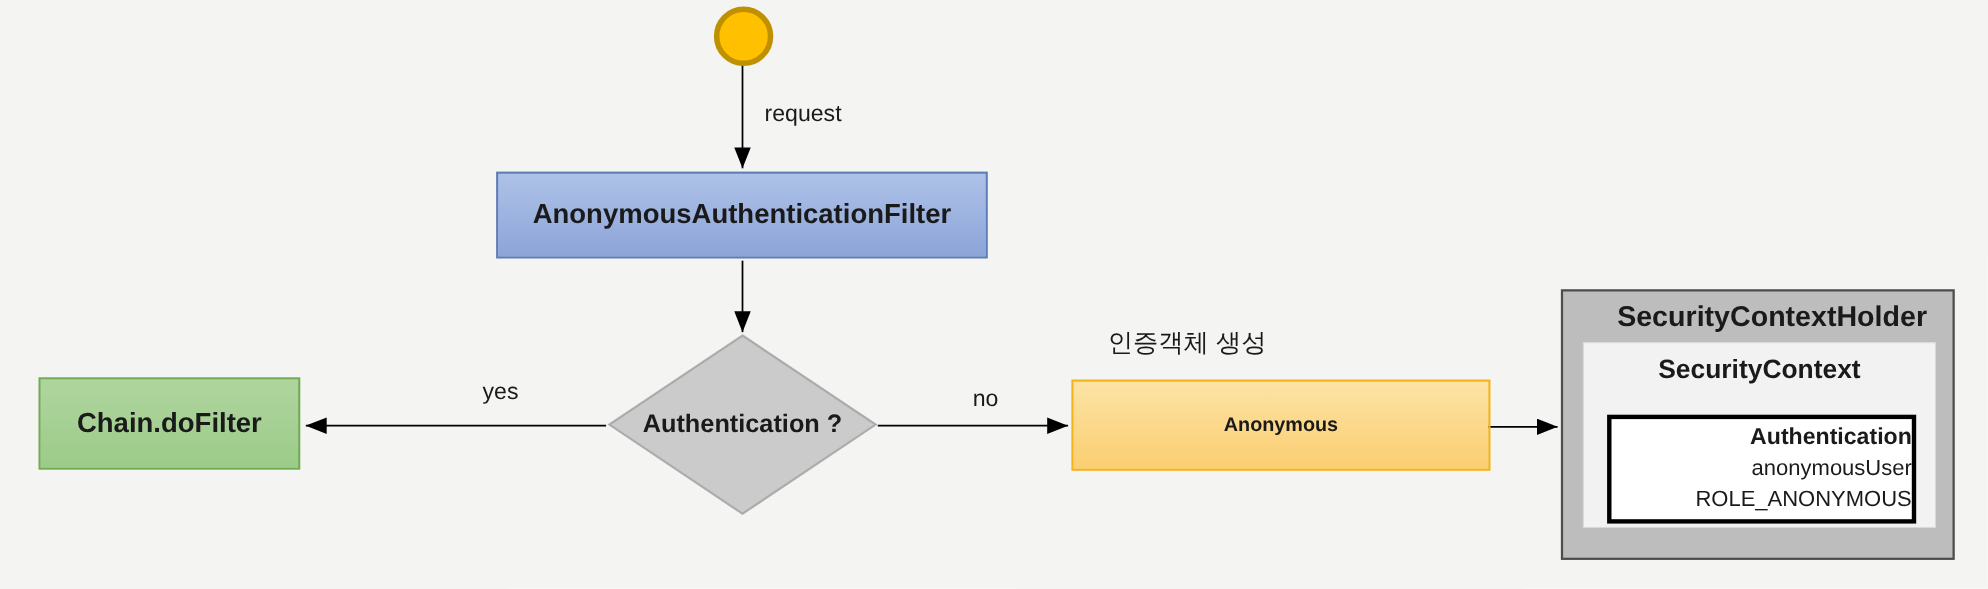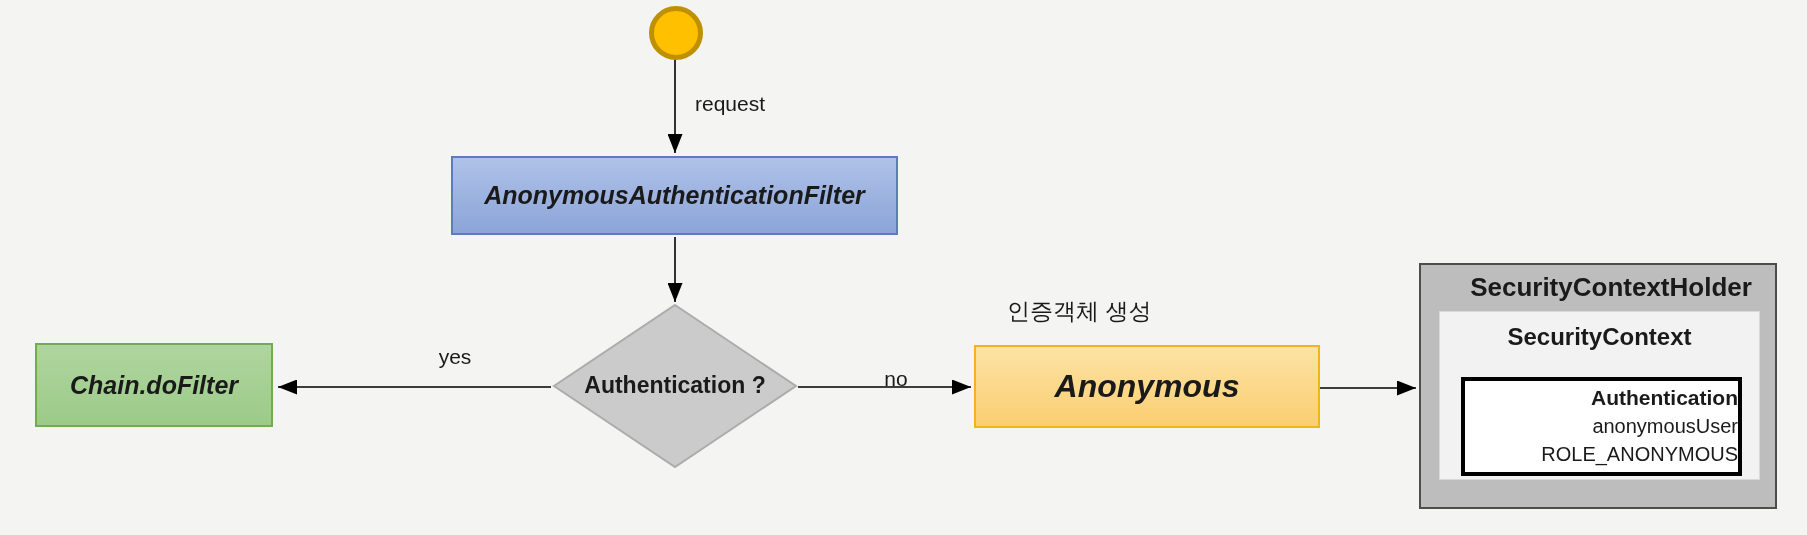--- a/index.html
+++ b/index.html
@@ -8,51 +8,51 @@
     background:var(--bg,#F4F4F3);
     font-family:"Liberation Sans","DejaVu Sans",sans-serif;
     color:var(--text,#1A1A1A); overflow:hidden;
   }
   #edges { position:absolute; left:0; top:0; }
   #edges line { stroke:var(--arrow,#000); stroke-width:1.6; }
   #diamond-shape { fill:var(--diamond_fill,#CBCBCB); stroke:var(--diamond_border,#ACACAC); stroke-width:2; }
   .box {
     position:absolute; box-sizing:border-box;
     display:flex; align-items:center; justify-content:center;
-    font-weight:bold; text-align:center;font-style:italic;
+    font-weight:bold; text-align:center;
   }
   #start-circle {
     position:absolute; left:649px; top:6px; width:44px; height:44px;
     border-radius:50%; box-sizing:content-box;
     background:var(--start_fill,#FFC000); border:5px solid var(--start_border,#BF9000);
   }
   #filter-box {
     left:451px; top:156px; width:447px; height:79px; font-size:25px;
     background:linear-gradient(180deg,var(--filter_fill_top,#AEC2E8),var(--filter_fill_bottom,#8CA4D8));
     border:2px solid var(--filter_border,#5E7DB8);
   }
   #chain-box {
     left:35px; top:343px; width:238px; height:84px; font-size:25px;
     background:linear-gradient(180deg,var(--chain_fill_top,#AFD59E),var(--chain_fill_bottom,#9CCB89));
     border:2px solid var(--chain_border,#71AC53);
   }
   #token-box {
-    left:974px; top:345px; width:346px; height:83px; font-size:32px;
+    left:974px; top:345px; width:381px; height:83px; font-size:18px;
     flex-direction:column; line-height:1.18;
     background:linear-gradient(180deg,var(--token_fill_top,#FCE3A5),var(--token_fill_bottom,#FBCE71));
     border:2px solid var(--token_border,#F5B31B);
   }
   #decision-label {
     position:absolute; left:553px; top:372px; width:244px;
     font-size:23px; font-weight:bold; text-align:center;
   }
   .edge-label { position:absolute; font-size:21px; }
   #request-label { left:695px; top:78px;margin-top:14px; }
   #yes-label    { left:420px; top:345px; width:70px; text-align:center; }
-  #no-label     { left:866px; top:351px; width:60px; text-align:center;margin-top:16px; }
+  #no-label     { left:866px; top:351px; width:60px; text-align:center; }
   #token-annotation { position:absolute; left:1007px; top:296px; width:252px; text-align:left; font-size:23px; }
   #holder-box {
     position:absolute; left:1419px; top:263px; width:358px; height:246px; box-sizing:border-box;
     background:var(--holder_fill,#BDBDBD); border:2px solid var(--holder_border,#4D4D4D);
   }
   #holder-title { margin-top:7px; text-align:center; font-size:26px; font-weight:bold;padding-left:26px; }
   #context-box {
     position:absolute; left:18px; top:46px; width:321px; height:169px; box-sizing:border-box;
     background:var(--context_fill,#F2F2F2); border:1px solid var(--context_border,#D9D9D9);
   }

